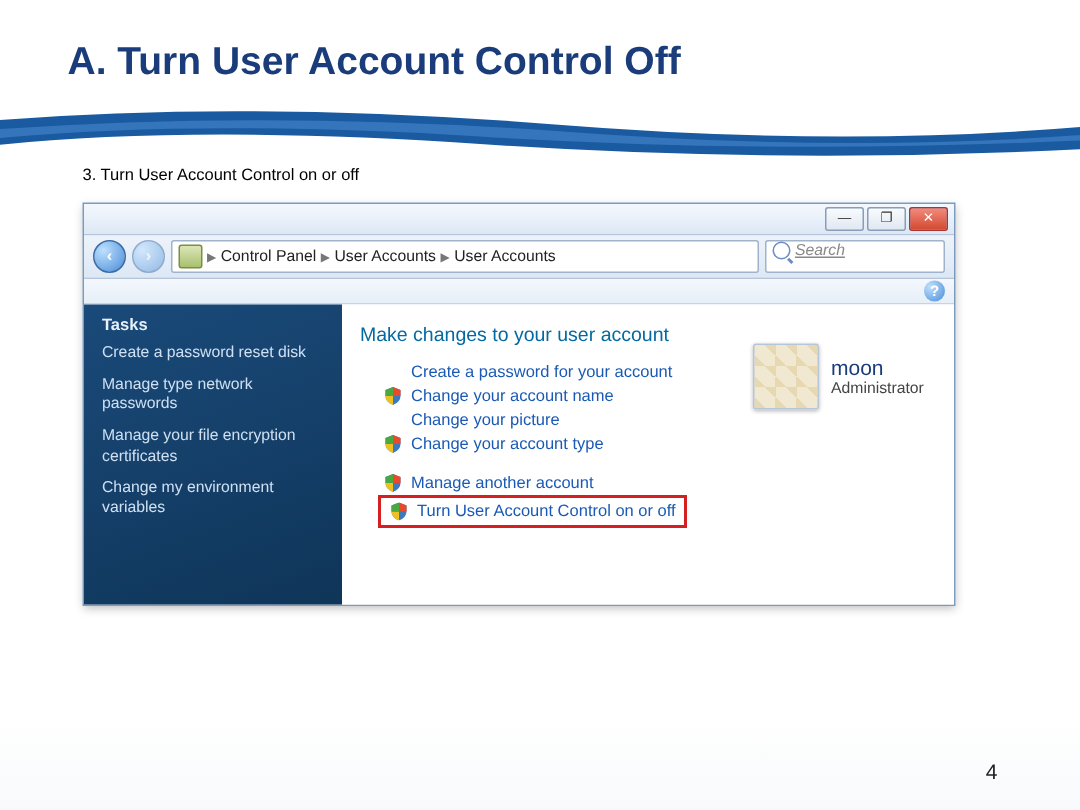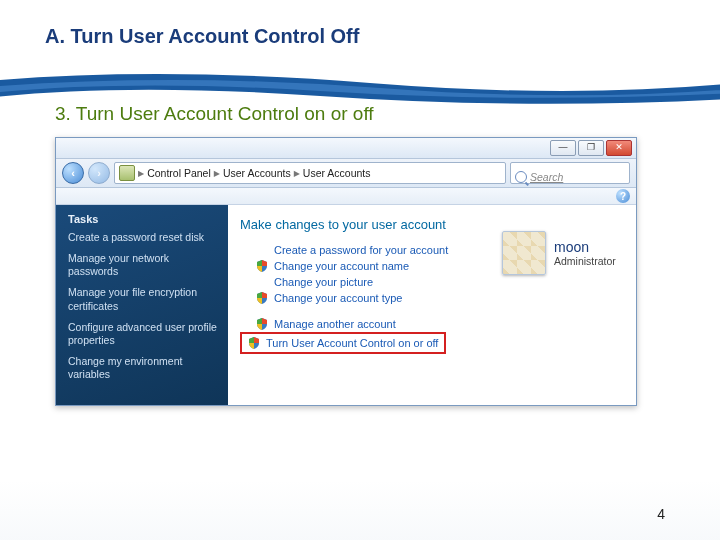--- a/index.html
+++ b/index.html
@@ -7,35 +7,35 @@
     padding: 0;
     width: 720px;
     height: 540px;
     font-family: "Segoe UI", Tahoma, sans-serif;
     background: #fff;
     position: relative;
     overflow: hidden;
   }
   .slide-title {
     color: #1a3c7a;
-    font-size: 20px;
+    font-size: 26px;
     font-weight: bold;
     padding: 25px 0 0 45px;
   }
   .swoosh {
     position: absolute;
     top: 58px;
     left: -80px;
     width: 900px;
     height: 60px;
   }
   .swoosh svg { width: 100%; height: 100%; }
   .step-text {
-    color: #4d7c0f;
-    font-size: 19px;
+    color: #000000;
+    font-size: 11px;
     padding: 55px 0 12px 55px;
   }
   .screenshot {
     margin: 0 0 0 55px;
     width: 580px;
     border: 1px solid #7a9ac0;
     box-shadow: 0 2px 6px rgba(0,0,0,0.25);
     background: #fff;
     font-size: 11px;
   }
@@ -104,21 +104,21 @@
     border-radius: 2px;
     flex-shrink: 0;
   }
   .search-box {
     width: 110px;
     height: 20px;
     background: #fff;
     border: 1px solid #9fb3cc;
     border-radius: 2px;
     display: flex;
-    align-items: flex-end;
+    align-items: flex-start;
     padding: 0 4px;
     font-size: 10.5px;
     color: #888;
     gap: 3px;
     font-style: italic;
     text-decoration: underline;
   }
   .search-glass {
     width: 10px; height: 10px;
     border: 1.5px solid #6a8cc0;
@@ -196,20 +196,21 @@
     position: relative;
     flex-shrink: 0;
   }
   .shield svg { width: 12px; height: 12px; display: block; }
   .shield.hidden { visibility: hidden; }
   .gap { height: 10px; }
   .highlight {
     border: 2px solid #d42020;
     display: inline-flex;
     padding: 1px 2px;
+    margin-left: 12px;
   }
   .userbox {
     position: absolute;
     top: 26px;
     right: 14px;
     width: 120px;
     display: flex;
     align-items: center;
     gap: 8px;
   }
@@ -278,23 +279,22 @@
   </div>
 
   <div class="toolbar">
     <div class="help-q">?</div>
   </div>
 
   <div class="content-row">
     <div class="sidebar">
       <h4>Tasks</h4>
       <div class="task">Create a password reset disk</div>
-      <div class="task">Manage your network passwords</div>
+      <div class="task">Manage type network passwords</div>
       <div class="task">Manage your file encryption certificates</div>
-      <div class="task">Configure advanced user profile properties</div>
       <div class="task">Change my environment variables</div>
     </div>
 
     <div class="main">
       <h3>Make changes to your user account</h3>
 
       <div class="action-list">
         <div class="action">
           <span class="shield hidden"></span>
           <span>Create a password for your account</span>

